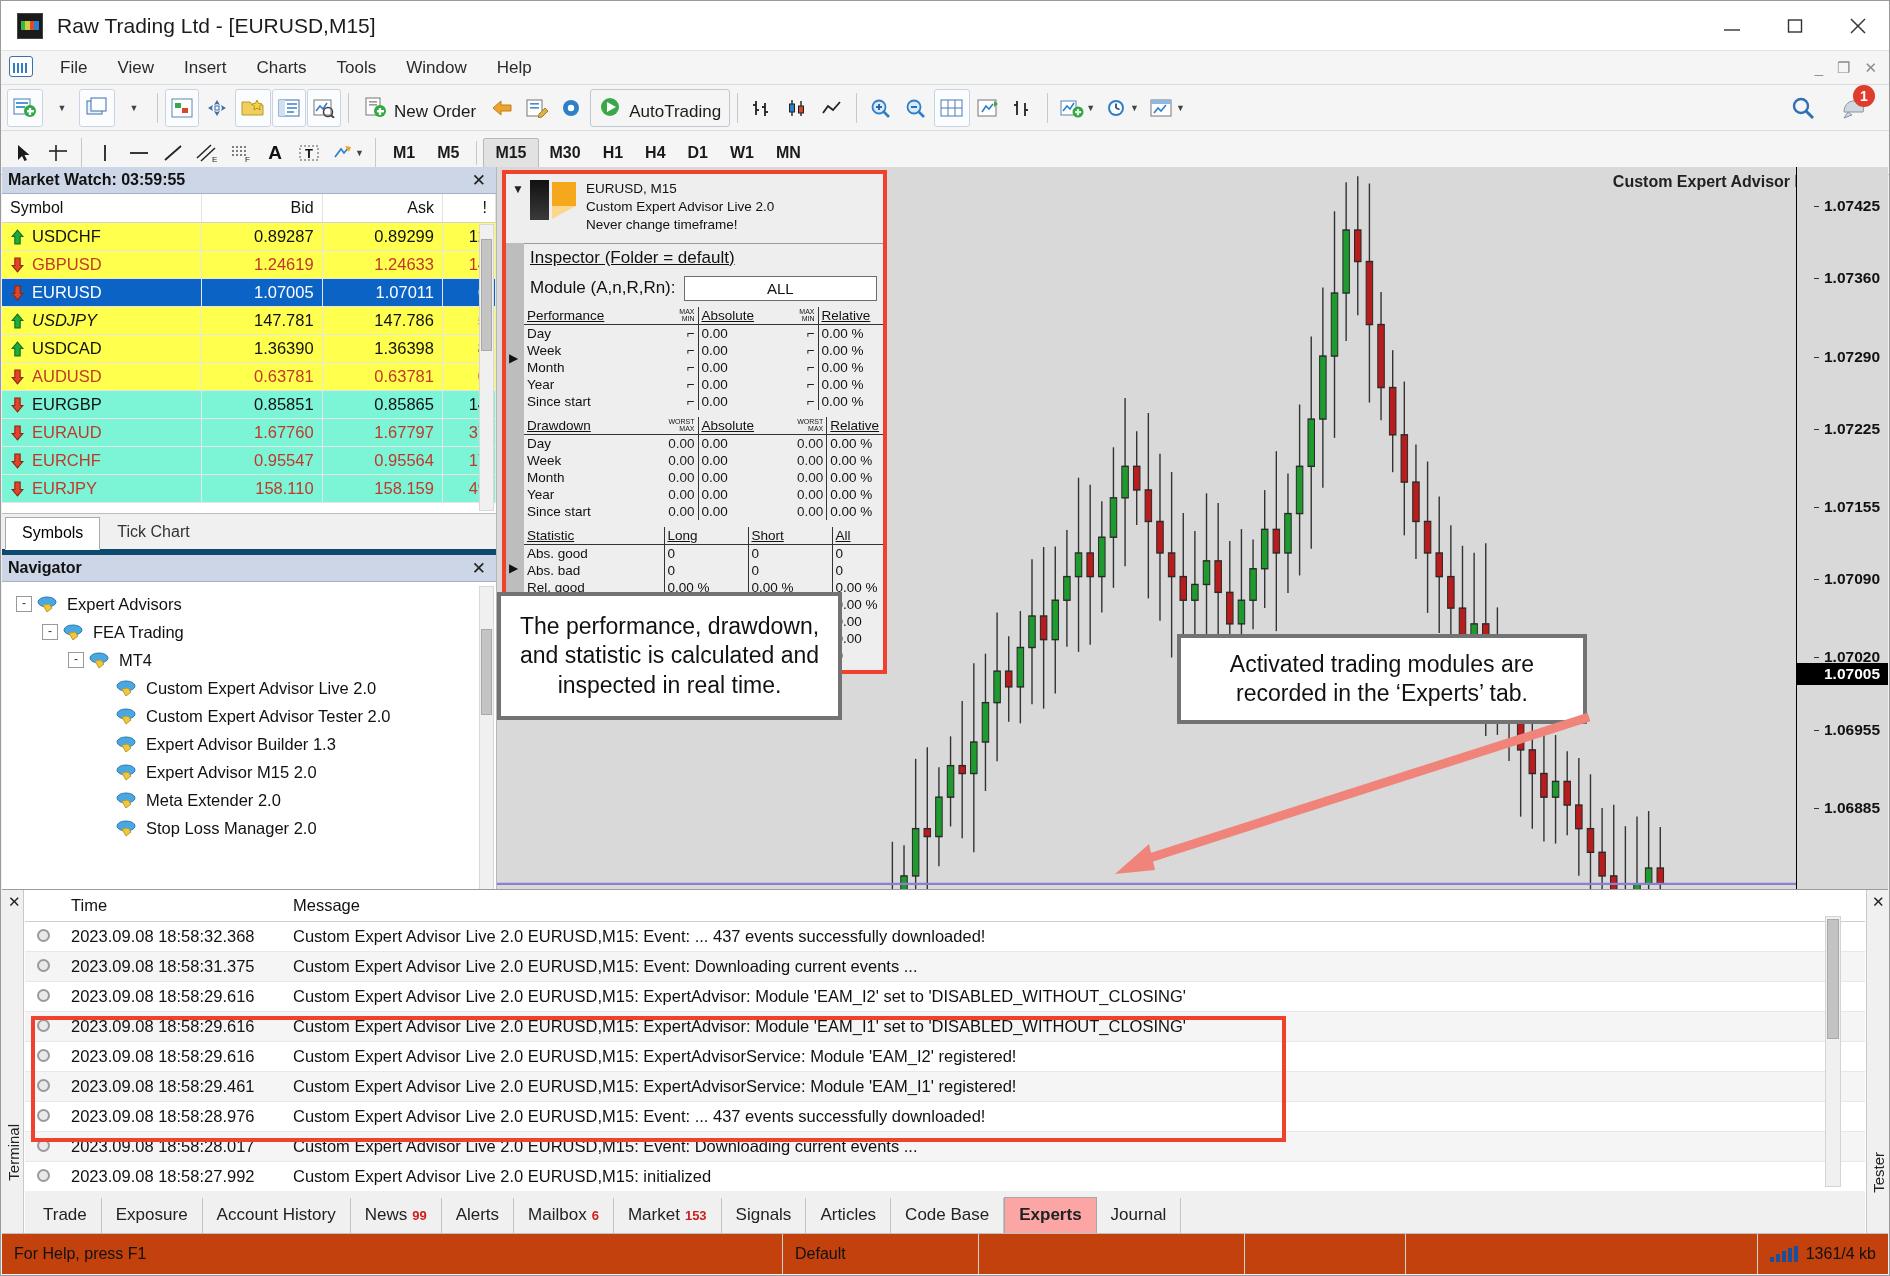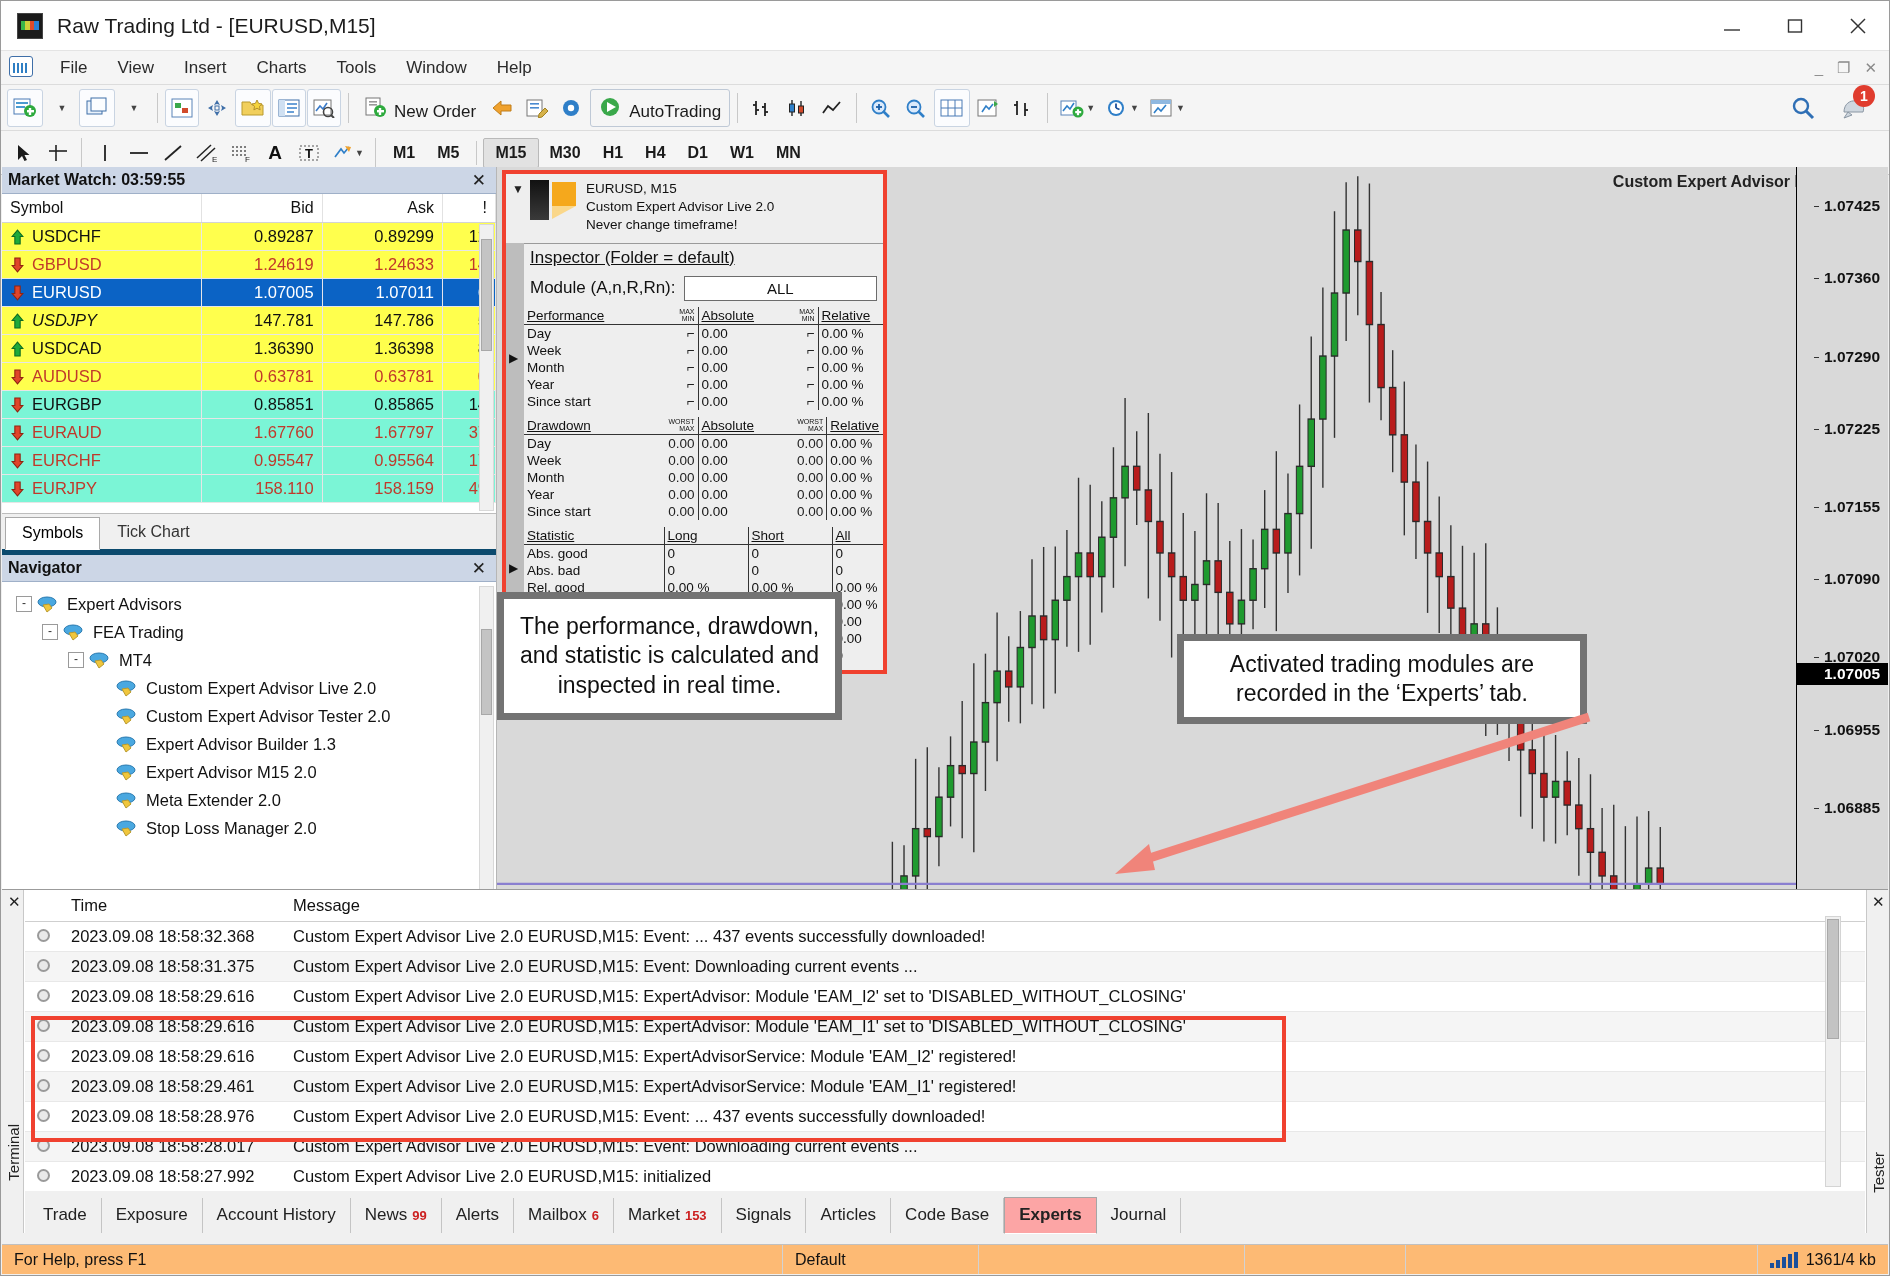--- a/index.html
+++ b/index.html
@@ -124,21 +124,21 @@
   .itable td,.itable th { font-size:13.5px; padding:1px 3px; }
   .ih { font-size:17px; font-weight:normal; text-align:left; border-bottom:1.5px solid #333;
         padding:2px 3px 1px 3px; }
   .ih.u { text-decoration:underline; }
   .minmax { font-size:7px; line-height:7px; text-align:right; color:#111; }
   .vbar { border-left:1.5px solid #333; }
   .small-num { font-size:8.5px; text-align:right; color:#222; padding-right:2px;}
   .gutter { width:18px; background:#bdbdbd; }
 
   
-  .callout { position:absolute; background:#fff; border:7px solid #737373;
+  .callout { position:absolute; background:#fff; border:4px solid #737373;
              font-size:23px; color:#111; text-align:center; line-height:1.28;
              display:flex; align-items:center; justify-content:center; padding:16px 14px; }
   .term-wrap { position:absolute; left:1px; right:1px; bottom:42px; top:888px;
                background:#fff; display:flex; flex-direction:column;
                border-top:1px solid #9b9b9b; }
   .term-side { position:absolute; left:0; top:0; bottom:0; width:22px; background:#f0f0f0;
                border-right:1px solid #c8c8c8; }
   .term-side .vtxt { position:absolute; bottom:52px; left:3px; writing-mode:vertical-rl;
                      transform:rotate(180deg); font-size:15px; color:#222; }
   .term-side .cx { position:absolute; top:3px; left:6px; font-size:15px; color:#222;}
@@ -164,21 +164,21 @@
 
   .term-tabs { position:absolute; left:23px; right:23px; bottom:0; height:42px; background:#f0f0f0;
                display:flex; align-items:flex-end; padding-left:4px; }
   .ttab { font-size:17px; padding:7px 14px 8px 14px; color:#222; border-right:1px solid #c4c4c4;
           display:flex; align-items:baseline; gap:5px; }
   .ttab .badge { font-size:13px; color:#cc2020; font-weight:bold; }
   .ttab.active { background:#fca5a5; border:1px solid #a6a6a6; border-bottom:1px solid #fff;
                  font-weight:bold; position:relative; top:1px; border-right:1px solid #a6a6a6;}
 
   
-  .status { position:absolute; left:1px; right:1px; bottom:1px; height:30px; background:#fdba74;
+  .status { position:absolute; left:1px; right:1px; bottom:1px; height:41px; background:#c2410c;
             border-top:1px solid #c0c0c0; display:flex; align-items:flex-end; font-size:16px; color:#111;}
   .st-cell { padding:0 12px; height:100%; display:flex; align-items:center; }
   .st-sep { width:1px; height:100%; background:#d2d2d2; }
   .conn { display:flex; align-items:flex-end; gap:2px; height:16px; margin-right:8px;}
   .conn i { width:4px; background:#1b4f9b; display:block; }
 </style>
 </head>
 <body>
 
 <div class="app">

